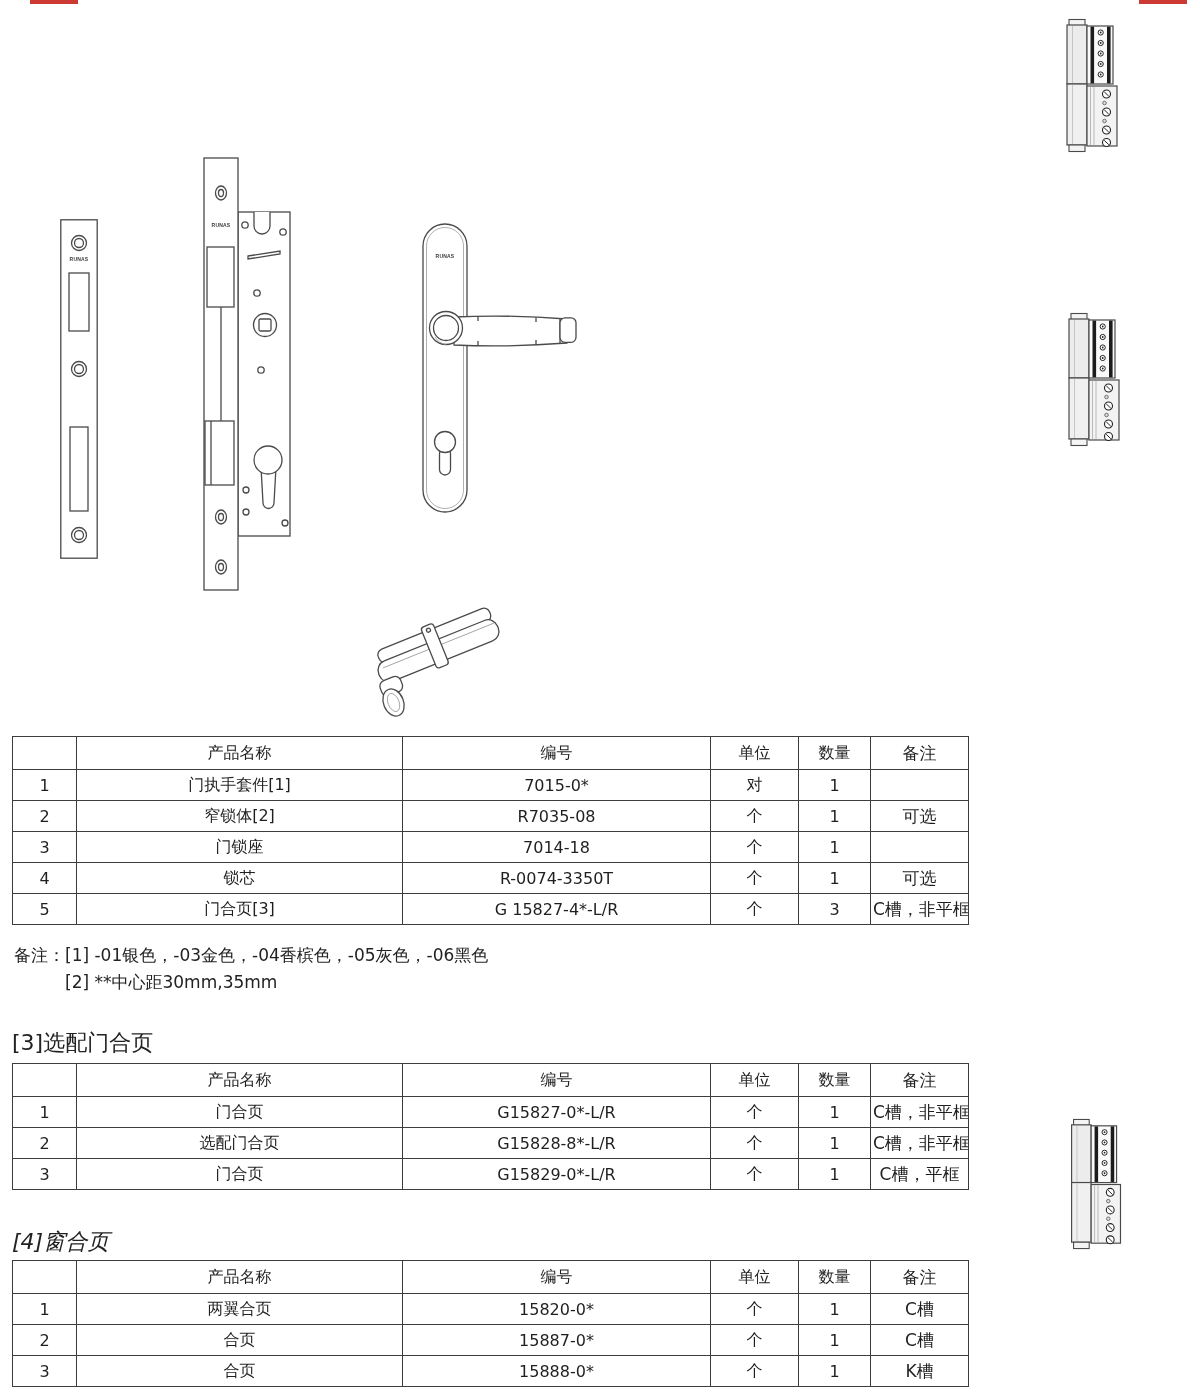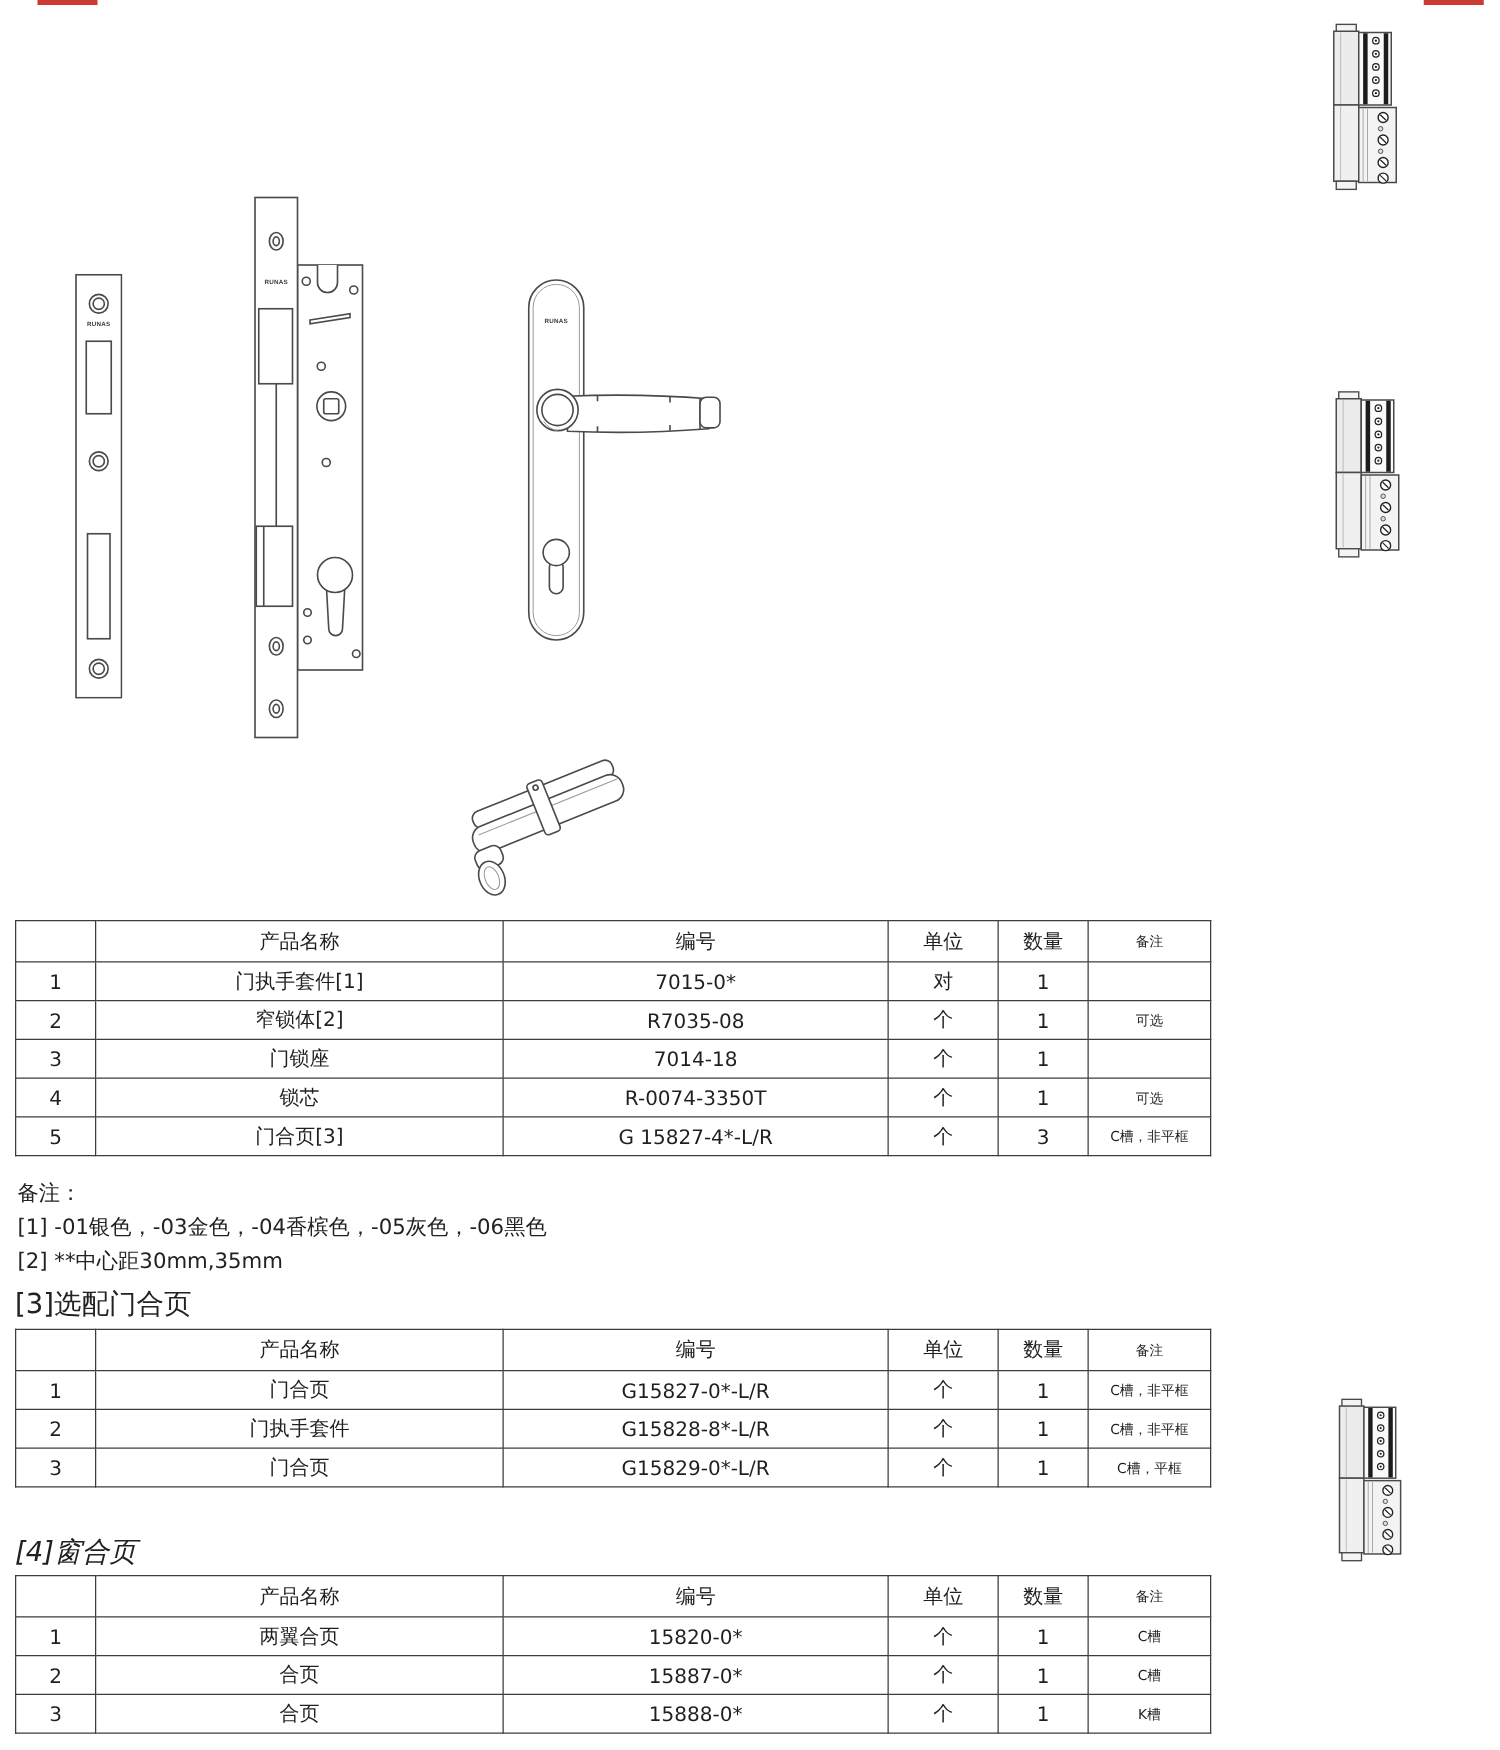--- a/index.html
+++ b/index.html
@@ -9,21 +9,21 @@
   
   .redmark{position:absolute;top:0;height:4px;width:48px;}
   
   table.parts{border-collapse:collapse;table-layout:fixed;width:956px;background:#fff;}
   table.parts th, table.parts td{
     border:1.5px solid #3c3c3c;height:30px;padding:0 2px;
     text-align:center;vertical-align:middle;font-weight:400;font-size:16px;color:#1f1f1f;
     overflow:hidden;white-space:nowrap;
   }
   table.parts thead th{height:32px;}
-  table.parts td:nth-child(6), table.parts th:nth-child(6){font-size:11px;}
+  table.parts td:nth-child(6), table.parts th:nth-child(6){font-size:17px;}
   
   .notes{display:flex;font-size:17px;line-height:27px;color:#222;}
   .notes .lbl{white-space:nowrap;}
   .sec-title{font-size:22px;color:#222;}
   
   svg{display:block;}
   svg .ln{fill:none;stroke:#4a4a4a;stroke-width:1.3;}
   svg .lnw{fill:#fff;stroke:#4a4a4a;stroke-width:1.3;}
   svg .thin{fill:none;stroke:#9a9a9a;stroke-width:0.8;}
   svg text.brand{font-size:5px;font-weight:700;fill:#3a3a3a;letter-spacing:0.2px;
@@ -225,21 +225,21 @@
           <td>5</td>
           <td>门合页[3]</td>
           <td>G 15827-4*-L/R</td>
           <td>个</td>
           <td>3</td>
           <td>C槽，非平框</td>
         </tr>
       </tbody>
   </table>
 
-  <div class="notes abs" style="left:14px;top:942px;flex-direction:column;">
+  <div class="notes abs" style="left:14px;top:942px;">
     <div class="lbl">备注：</div>
     <div>
       <div>[1] -01银色，-03金色，-04香槟色，-05灰色，-06黑色</div>
       <div>[2] **中心距30mm,35mm</div>
     </div>
   </div>
 
   <div class="sec-title abs" style="left:12px;top:1028px;">[3]选配门合页</div>
   <table class="parts abs" style="left:12px;top:1063px;">
     <colgroup>
@@ -264,21 +264,21 @@
         <tr>
           <td>1</td>
           <td>门合页</td>
           <td>G15827-0*-L/R</td>
           <td>个</td>
           <td>1</td>
           <td>C槽，非平框</td>
         </tr>
         <tr>
           <td>2</td>
-          <td>门执手套件</td>
+          <td>选配门合页</td>
           <td>G15828-8*-L/R</td>
           <td>个</td>
           <td>1</td>
           <td>C槽，非平框</td>
         </tr>
         <tr>
           <td>3</td>
           <td>门合页</td>
           <td>G15829-0*-L/R</td>
           <td>个</td>

